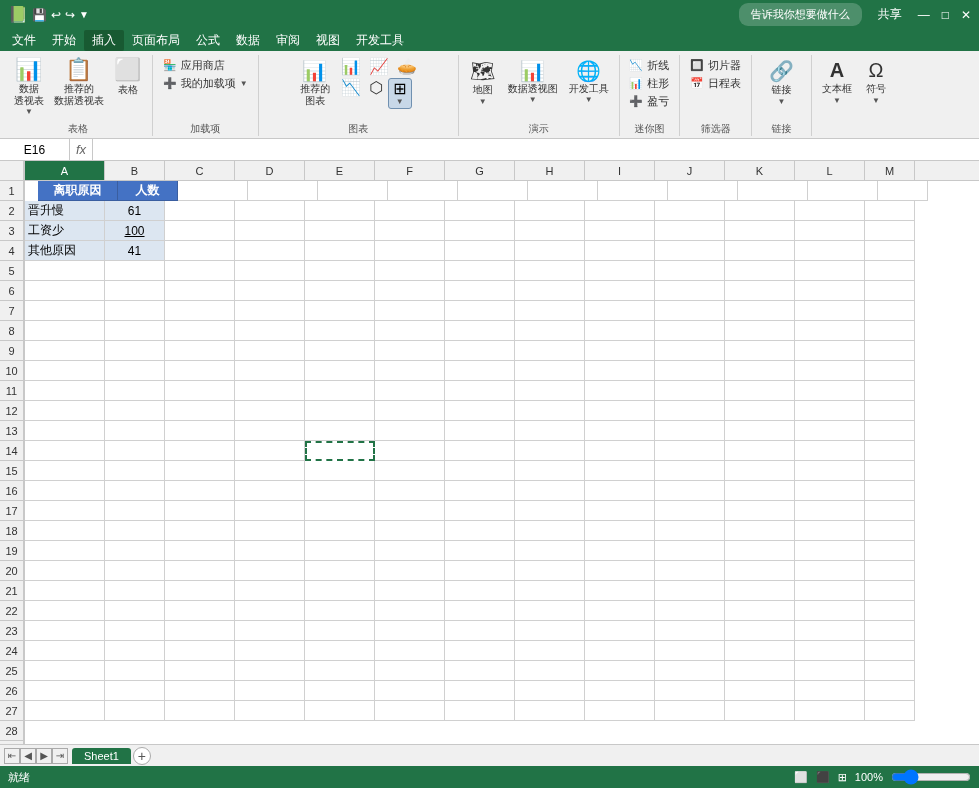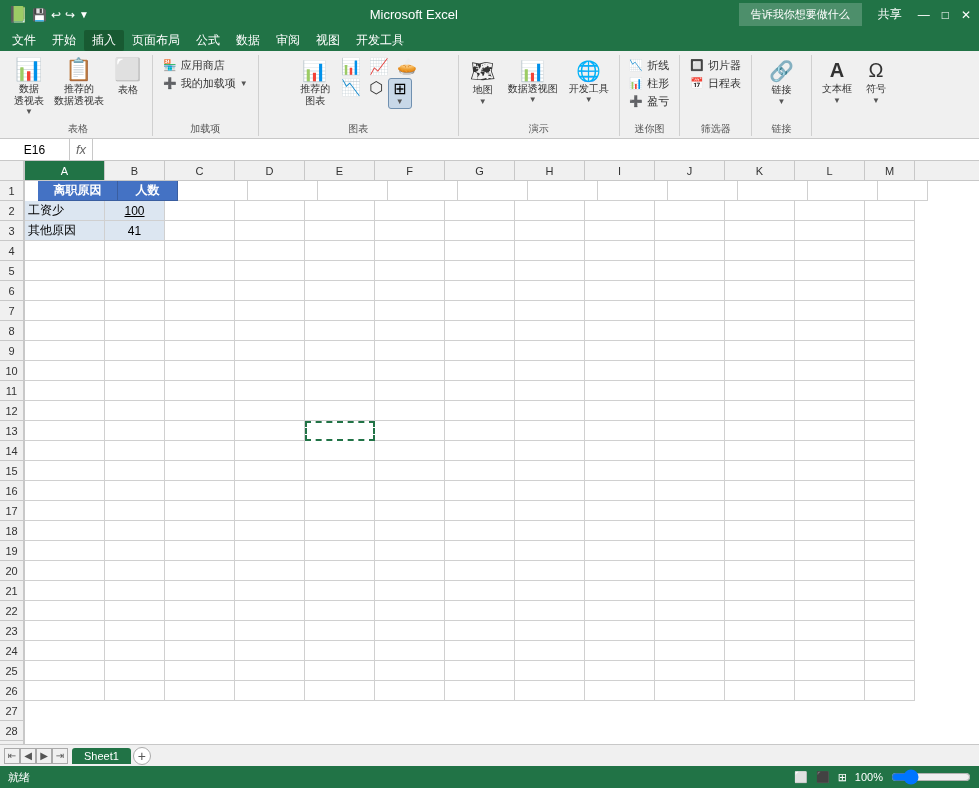--- a/index.html
+++ b/index.html
@@ -356,25 +356,22 @@
 <body>
 
 <div class="title-bar">
   <div class="title-bar-left">
     <span style="font-size:16px;">📗</span>
     <span style="cursor:pointer;">💾</span>
     <span style="cursor:pointer;">↩</span>
     <span style="cursor:pointer;">↪</span>
     <span style="cursor:pointer; font-size:10px;">▼</span>
   </div>
-  <div class="title-bar-center">
-    <span>Microsoft Excel</span>
-  </div>
   <div class="title-bar-right">
-    <span style="background:rgba(255,255,255,0.2); padding:4px 12px; border-radius:0; cursor:text; font-size:11px;">
+    <span style="background:rgba(255,255,255,0.2); padding:4px 12px; border-radius:9px; cursor:text; font-size:11px;">
       <span>告诉我你想要做什么</span>
     </span>
     <span style="cursor:pointer; margin-left:8px;">共享</span>
     <span style="cursor:pointer; margin-left:8px;">—</span>
     <span style="cursor:pointer; margin-left:4px;">□</span>
     <span style="cursor:pointer; margin-left:4px;">✕</span>
   </div>
 </div>
 
 <div class="menu-bar">
@@ -622,20 +619,35 @@
             <div class="grid-cell" style="width: 70px; min-width: 70px;"></div>
             <div class="grid-cell" style="width: 70px; min-width: 70px;"></div>
             <div class="grid-cell" style="width: 70px; min-width: 70px;"></div>
             <div class="grid-cell" style="width: 70px; min-width: 70px;"></div>
             <div class="grid-cell" style="width: 70px; min-width: 70px;"></div>
             <div class="grid-cell" style="width: 70px; min-width: 70px;"></div>
             <div class="grid-cell" style="width: 70px; min-width: 70px;"></div>
             <div class="grid-cell" style="width: 50px; min-width: 50px;"></div>
           </div>
           <div class="grid-row">
+            <div class="grid-cell table-data-left" style="width: 80px; min-width: 80px;">晋升慢</div>
+            <div class="grid-cell table-data data-col" style="width: 60px; min-width: 60px;">61</div>
+            <div class="grid-cell" style="width: 70px; min-width: 70px;"></div>
+            <div class="grid-cell" style="width: 70px; min-width: 70px;"></div>
+            <div class="grid-cell" style="width: 70px; min-width: 70px;"></div>
+            <div class="grid-cell" style="width: 70px; min-width: 70px;"></div>
+            <div class="grid-cell" style="width: 70px; min-width: 70px;"></div>
+            <div class="grid-cell" style="width: 70px; min-width: 70px;"></div>
+            <div class="grid-cell" style="width: 70px; min-width: 70px;"></div>
+            <div class="grid-cell" style="width: 70px; min-width: 70px;"></div>
+            <div class="grid-cell" style="width: 70px; min-width: 70px;"></div>
+            <div class="grid-cell" style="width: 70px; min-width: 70px;"></div>
+            <div class="grid-cell" style="width: 50px; min-width: 50px;"></div>
+          </div>
+          <div class="grid-row">
             <div class="grid-cell table-data-left" style="width: 80px; min-width: 80px;">工资少</div>
             <div class="grid-cell table-data data-col" style="width: 60px; min-width: 60px; text-decoration: underline;">100</div>
             <div class="grid-cell" style="width: 70px; min-width: 70px;"></div>
             <div class="grid-cell" style="width: 70px; min-width: 70px;"></div>
             <div class="grid-cell" style="width: 70px; min-width: 70px;"></div>
             <div class="grid-cell" style="width: 70px; min-width: 70px;"></div>
             <div class="grid-cell" style="width: 70px; min-width: 70px;"></div>
             <div class="grid-cell" style="width: 70px; min-width: 70px;"></div>
             <div class="grid-cell" style="width: 70px; min-width: 70px;"></div>
             <div class="grid-cell" style="width: 70px; min-width: 70px;"></div>

